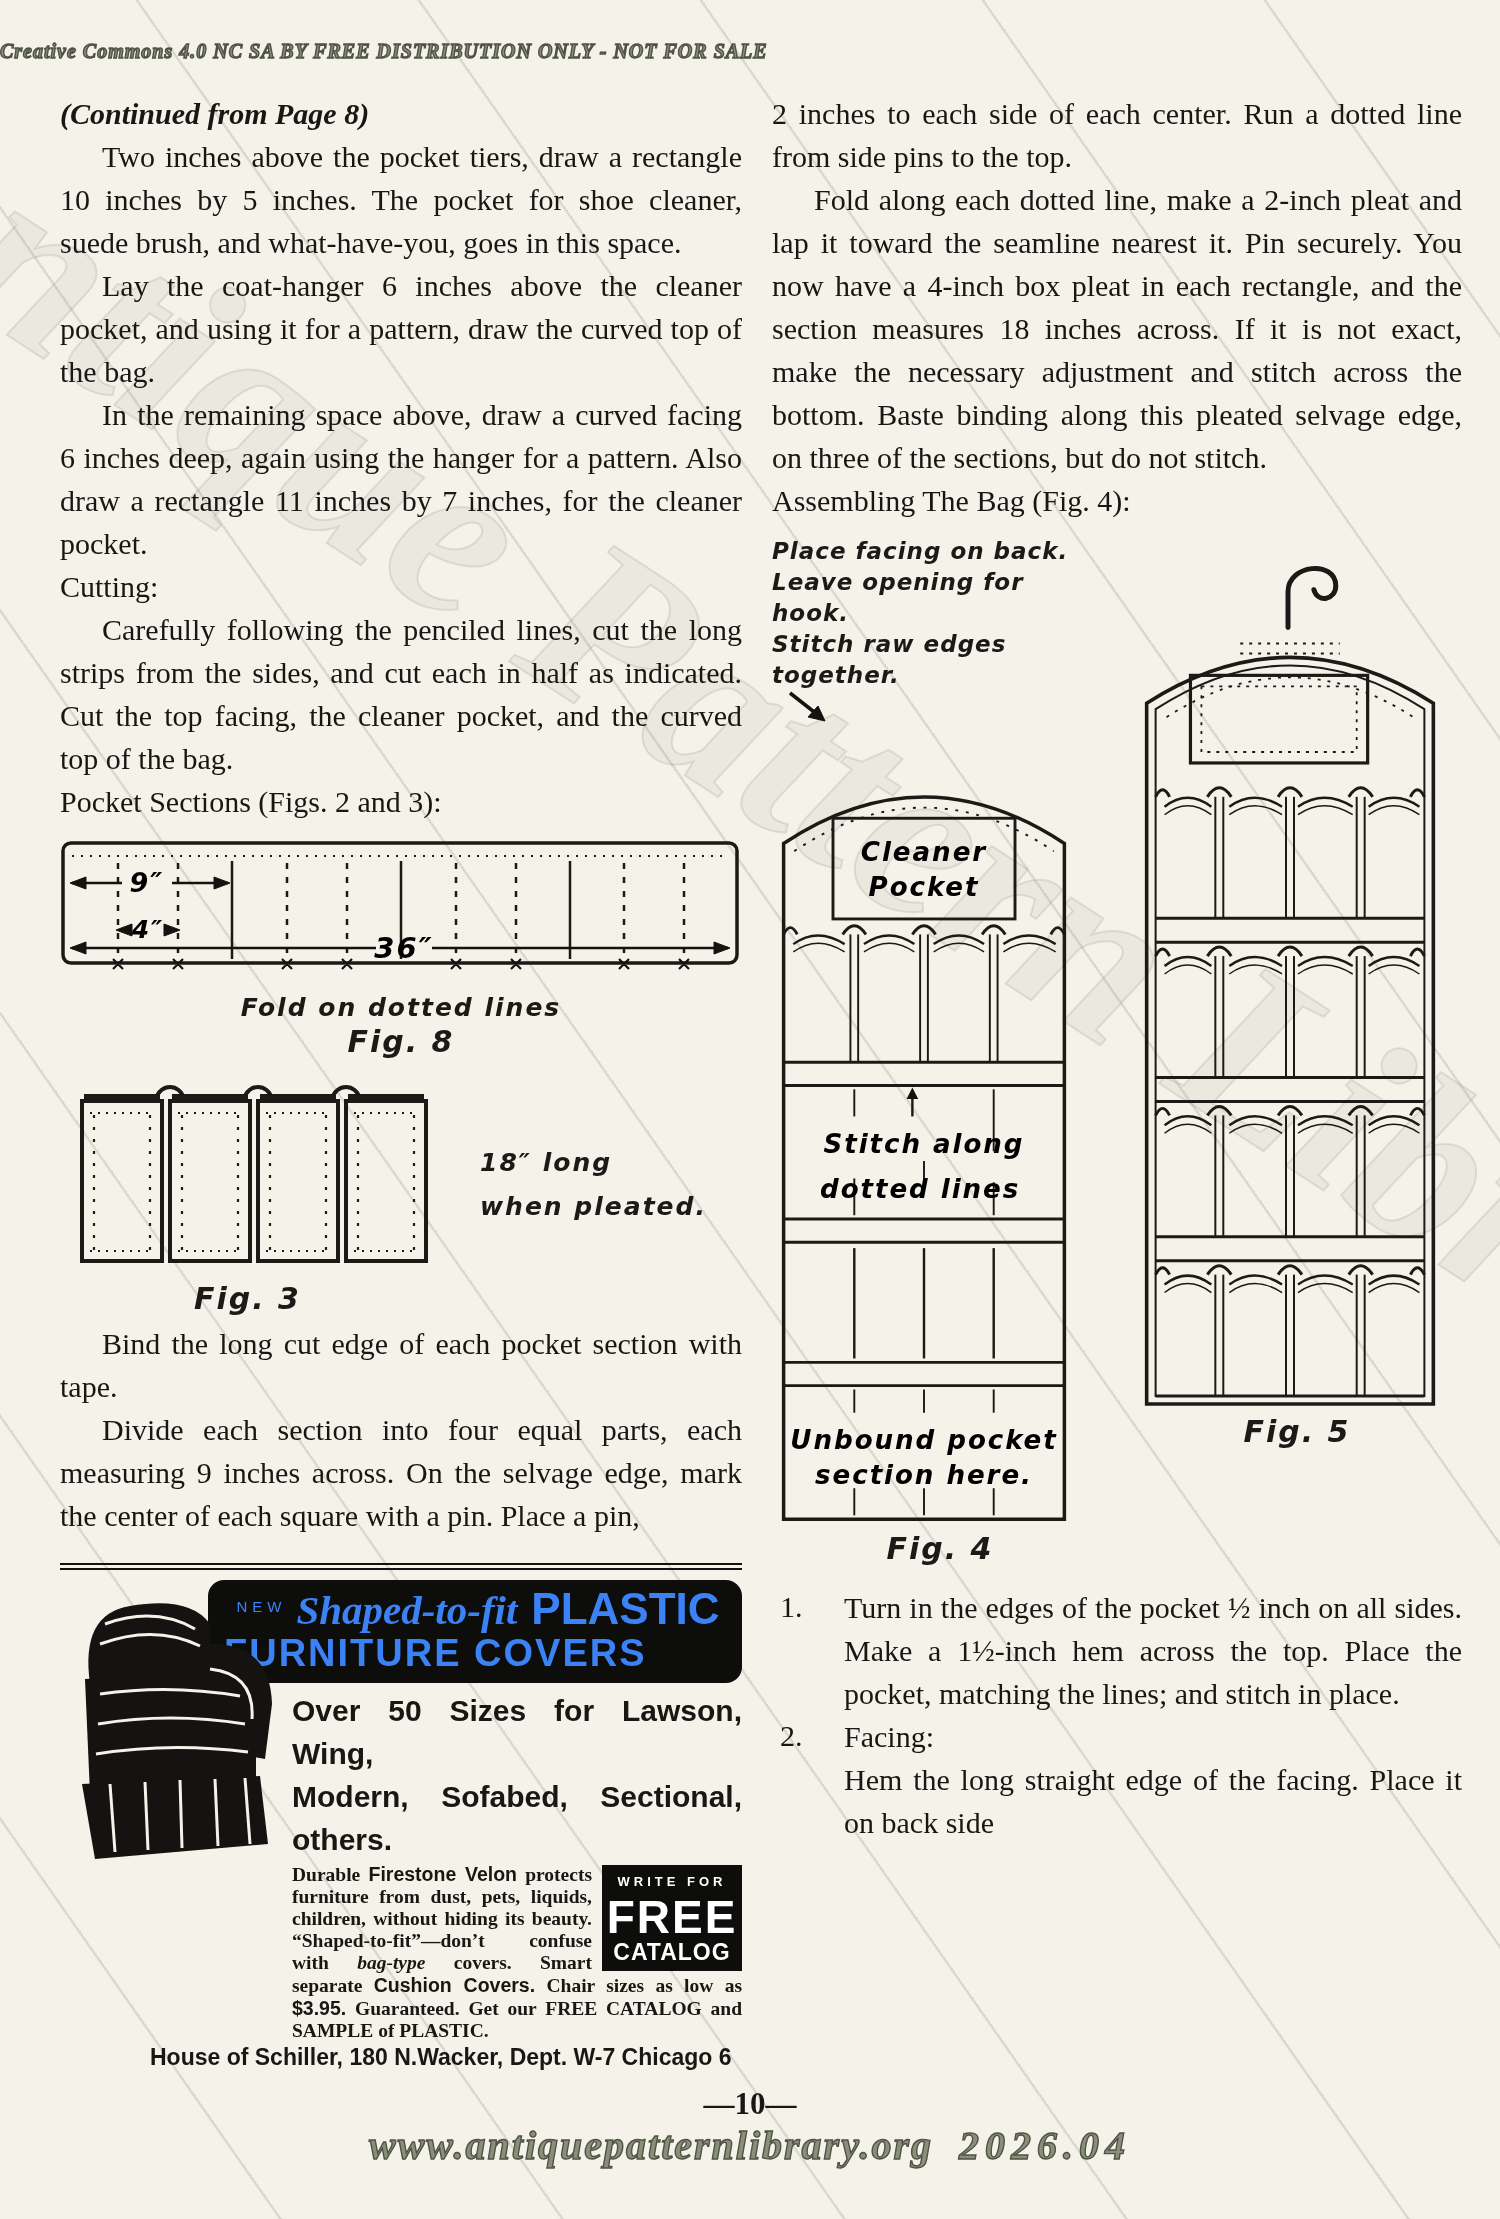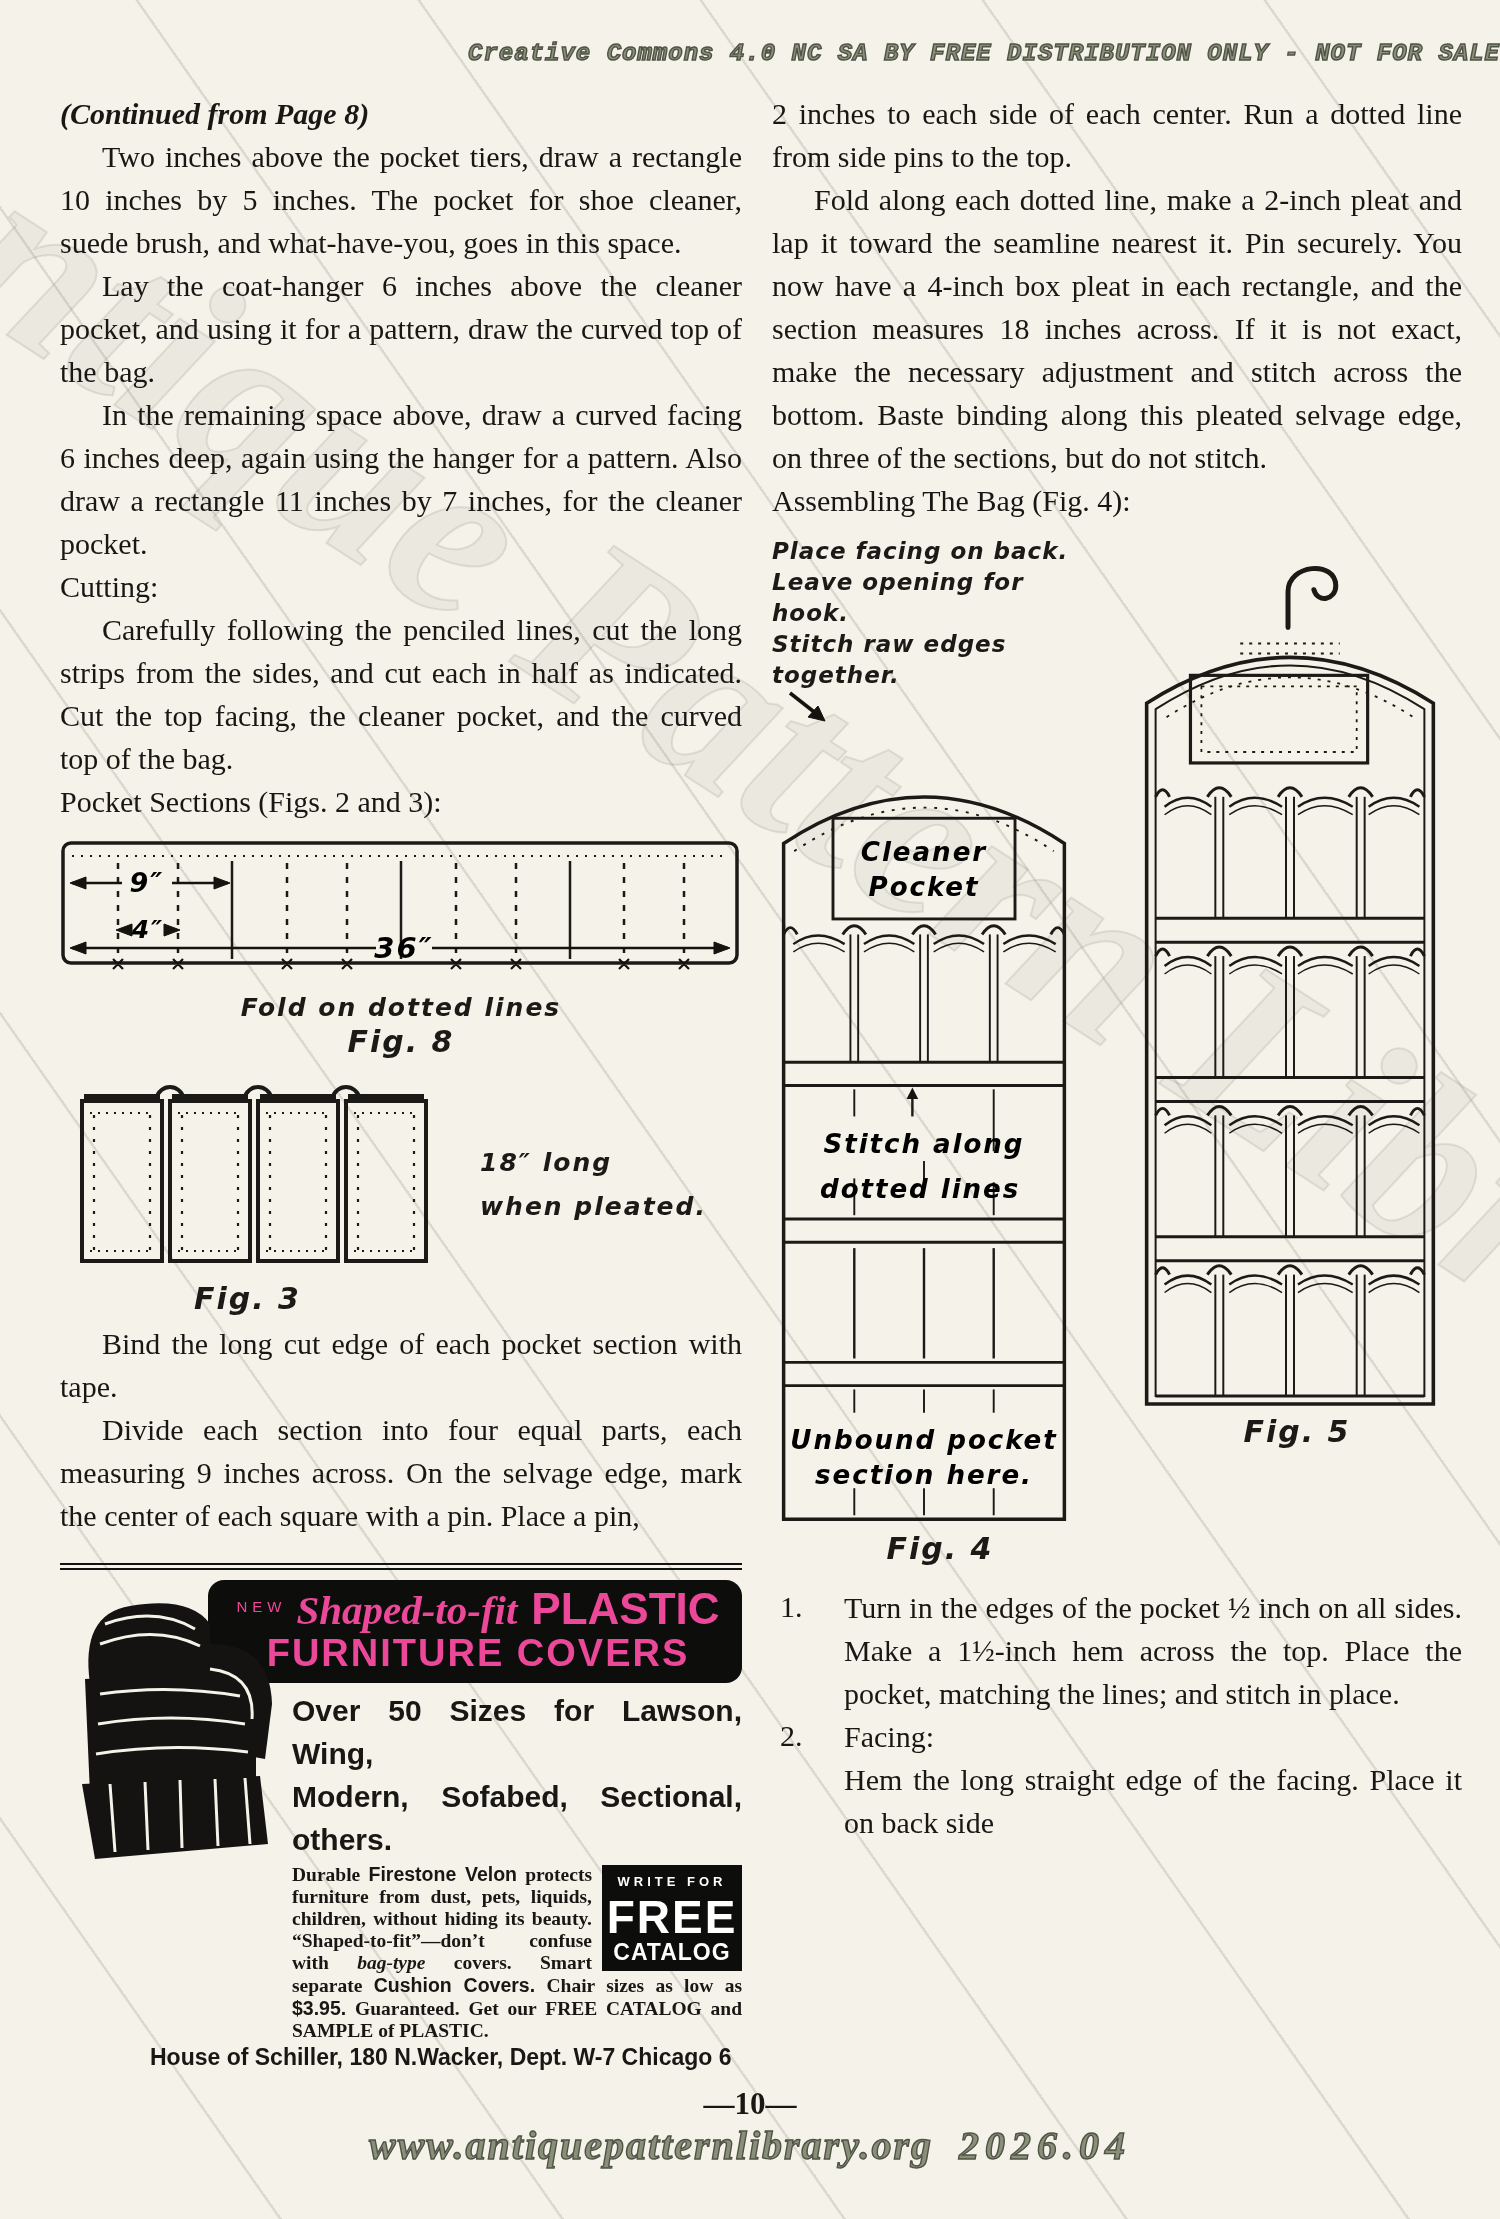--- a/index.html
+++ b/index.html
@@ -33,21 +33,21 @@
   }
   .engraved{
     font-family:"Liberation Serif",serif;
     font-style:italic;font-weight:bold;
     color:#8a8f7a;
     -webkit-text-stroke:1.4px #4e5344;
     text-shadow:1px 1px 0 rgba(255,255,255,0.6);
   }
   .header-line{
     position:absolute;top:40px;left:0;right:0;
-    text-align:right;font-size:24px;letter-spacing:1px;font-family:Liberation Mono, monospace;
+    text-align:left;font-size:20px;letter-spacing:1px;
   }
   .col{position:absolute;top:92px;}
   .col-left{left:60px;width:682px;}
   .col-right{left:772px;width:690px;}
   .body-text p{margin:0;font-size:30px;line-height:43px;text-align:justify;}
   p.indent{text-indent:42px;}
   .continued{
     text-align:center;font-weight:bold;font-style:italic;
     font-size:29px;margin:0 0 6px 0;
   }
@@ -79,22 +79,22 @@
   .page-num{font-size:31px;font-weight:bold;margin:0;}
   .footer-url{font-size:40px;letter-spacing:2px;margin-top:0px;}
   .footer-edition{margin-left:26px;letter-spacing:6px;}
   
   .ad{
     position:relative;margin-top:26px;height:318px;
     border-top:7px double #121210;
   }
   .ad-chair{position:absolute;left:0;top:14px;}
   .ad-banner{
-    margin:10px 0 0 148px;background:#0d0d0b;color:#ec4899;
-    border-radius:16px;padding:4px 10px 8px 16px;text-align:center;
+    margin:10px 0 0 148px;background:#0d0d0b;color:#3b82f6;
+    border-radius:16px;padding:4px 10px 8px 16px;
   }
   .ad-banner-line1{display:flex;align-items:baseline;justify-content:center;}
   .ad-new{font-family:"Liberation Sans",sans-serif;font-size:15px;letter-spacing:5px;margin-right:10px;position:relative;top:-12px;}
   .ad-script{font-family:"Liberation Serif",serif;font-style:italic;font-weight:bold;font-size:41px;margin-right:14px;}
   .ad-plastic{font-family:"Liberation Sans",sans-serif;font-weight:bold;font-size:44px;letter-spacing:0px;}
   .ad-title2{font-family:"Liberation Sans",sans-serif;font-weight:bold;font-size:38px;letter-spacing:2px;margin-top:-2px;}
   .ad-right{margin-left:232px;margin-top:6px;}
   .ad-sizes{font-family:"Liberation Sans",sans-serif;font-weight:bold;font-size:23px;line-height:26px;margin:0;}
   .ad-body{font-size:19.5px;line-height:22px;font-weight:bold;text-align:justify;margin-top:2px;}
   .ad-body .gothic{font-family:"Liberation Sans",sans-serif;}

